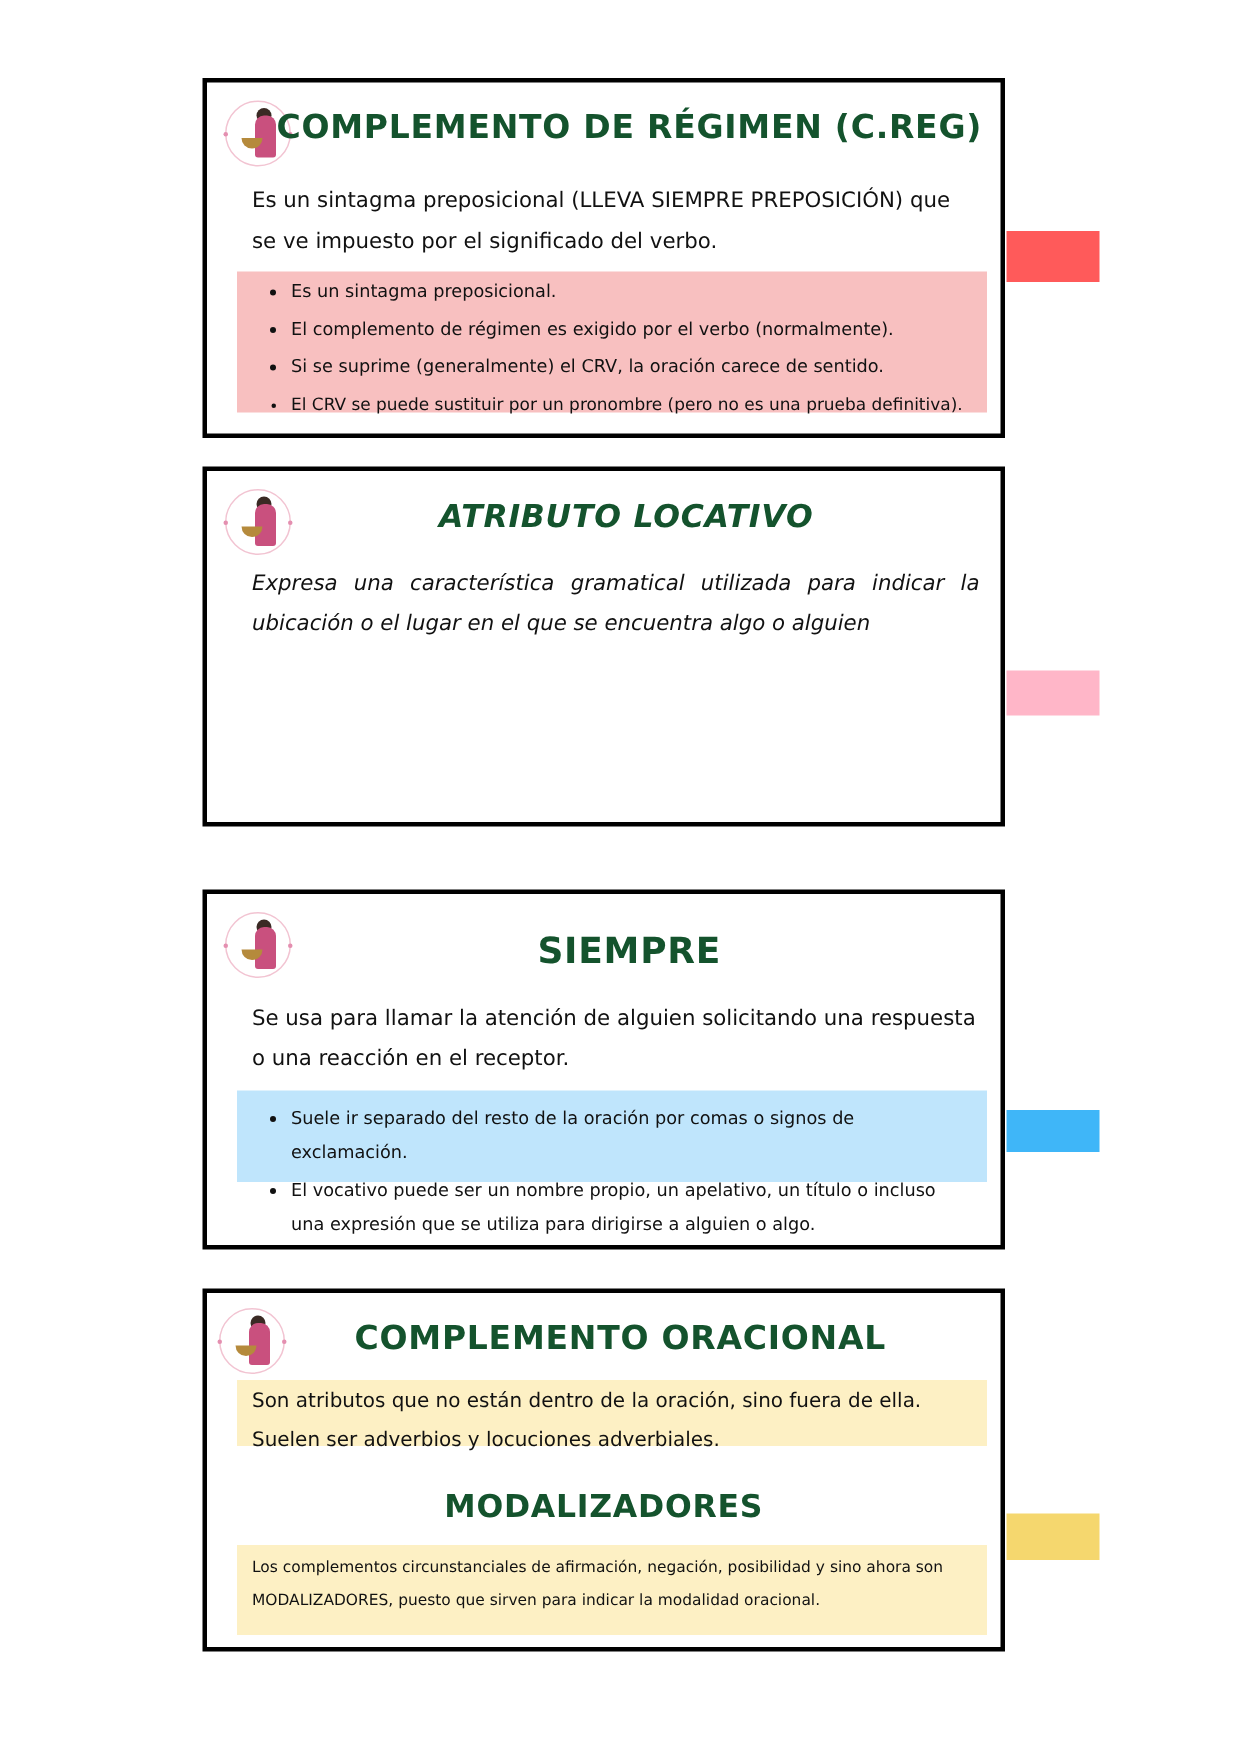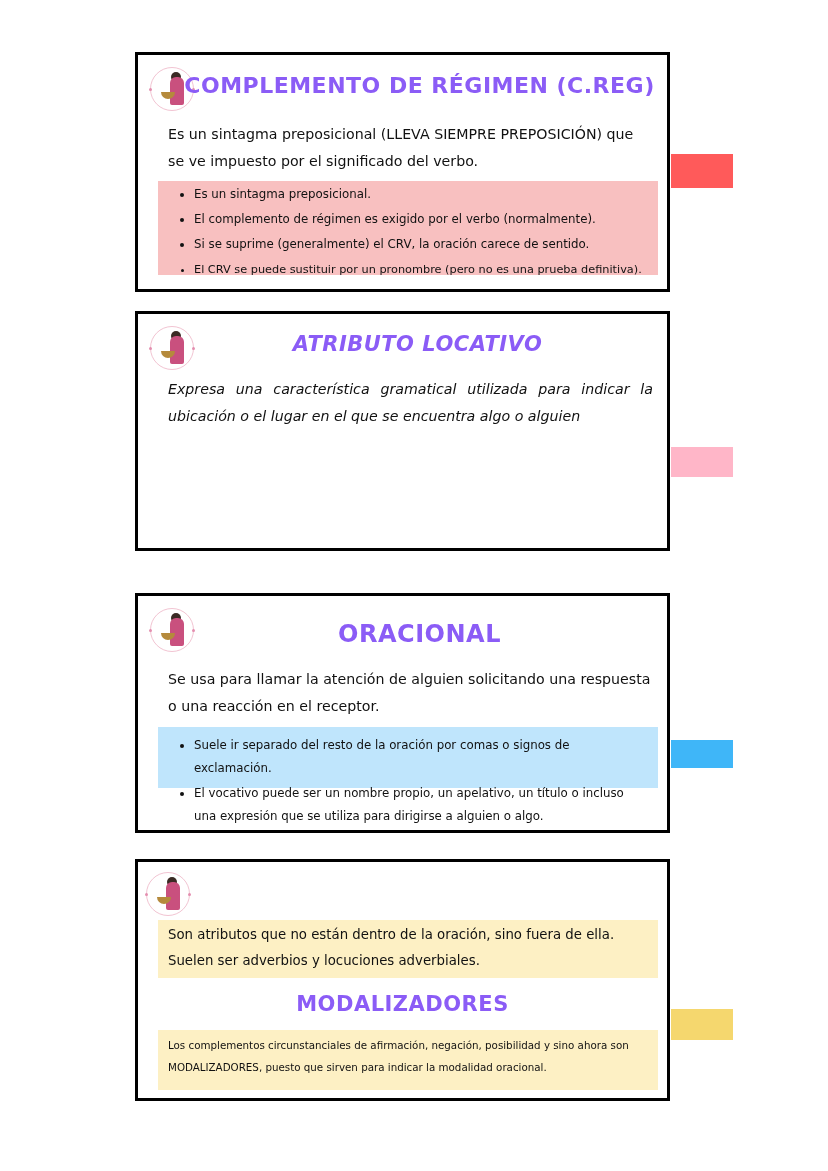--- a/index.html
+++ b/index.html
@@ -4,21 +4,21 @@
 <style>
   html,body{margin:0;padding:0;background:#fff;}
   body{width:828px;height:1171px;position:relative;overflow:hidden;font-family:"DejaVu Sans",sans-serif;color:#111;}
   .card{position:absolute;left:135px;width:529px;border:3.5px solid #000;background:#fff;box-sizing:content-box;}
   .tab{position:absolute;left:671px;width:62px;height:34px;}
   .logo{position:absolute;left:12px;top:12px;width:44px;height:44px;border-radius:50%;border:1.5px solid #f2c4d2;background:#fff;box-sizing:border-box;}
   .logo .fig{position:absolute;left:19px;top:9px;width:14px;height:28px;border-radius:6px 6px 2px 2px;background:#c9507e;}
   .logo .head{position:absolute;left:20px;top:4px;width:10px;height:10px;border-radius:50%;background:#3a2a24;}
   .logo .bowl{position:absolute;left:10px;top:24px;width:14px;height:7px;border-radius:0 0 7px 7px;background:#b58a3c;}
   .logo .dot{position:absolute;width:3px;height:3px;border-radius:50%;background:#e48fb0;top:20px;}
-  .title{position:absolute;left:0;right:0;text-align:center;font-family:"DejaVu Sans",sans-serif;font-weight:900;letter-spacing:0.5px;color:#8b5cf6;}
+  .title{position:absolute;left:0;right:0;text-align:center;font-family:"DejaVu Sans",sans-serif;font-weight:900;letter-spacing:0.5px;color:#14532d;}
   .intro{position:absolute;left:30px;right:14px;font-size:14.2px;line-height:27px;}
   .box{position:absolute;font-size:11.8px;line-height:24.5px;}
   .box ul{margin:0;padding:0 0 0 34px;}
   .box li{margin:2px;padding:0;}
   .justify{text-align:justify;}
 </style>
 </head>
 <body>
 
 <div class="tab" style="top:154px;background:#ff5a5a;"></div>
@@ -57,39 +57,40 @@
 
 <div class="tab" style="top:740px;background:#3fb6f8;height:28px;"></div>
 <div class="card" style="top:593px;height:234px;">
   <div class="logo">
       <div class="head"></div>
       <div class="fig"></div>
       <div class="bowl"></div>
       <span class="dot" style="left:-2px"></span>
       <span class="dot" style="right:-2px"></span>
     </div>
-  <div class="title" style="top:24px;font-size:24px;padding-left:34px;">ORACIONAL</div>
+  <div class="title" style="top:24px;font-size:24px;padding-left:34px;">SIEMPRE</div>
   <div class="intro" style="top:70px;">Se usa para llamar la atención de alguien solicitando una respuesta o una reacción en el receptor.</div>
   <div class="box" style="left:20px;top:131px;width:500px;height:61px;background:#bfe5fc;line-height:23px;padding-top:5px;box-sizing:border-box;">
     <ul style="padding-right:14px;">
       <li>Suele ir separado del resto de la oración por comas o signos de exclamación.</li>
       <li>El vocativo puede ser un nombre propio, un apelativo, un título o incluso una expresión que se utiliza para dirigirse a alguien o algo.</li>
     </ul>
   </div>
 </div>
 
 <div class="tab" style="top:1009px;background:#f5d76e;height:31px;"></div>
 <div class="card" style="top:859px;height:236px;">
   <div class="logo" style="left:8px;top:10px;">
       <div class="head"></div>
       <div class="fig"></div>
       <div class="bowl"></div>
       <span class="dot" style="left:-2px"></span>
       <span class="dot" style="right:-2px"></span>
     </div>
-  <div class="box" style="left:20px;top:58px;width:500px;height:58px;background:#fdf0c4;font-size:13.3px;line-height:26px;padding:2px 10px;box-sizing:border-box;">
+  <div class="title" style="top:18px;font-size:22px;padding-left:22px;">COMPLEMENTO ORACIONAL</div>
+  <div class="box" style="left:20px;top:58px;width:500px;height:44px;background:#fdf0c4;font-size:13.3px;line-height:26px;padding:2px 10px;box-sizing:border-box;">
     <span>Son atributos que no están dentro de la oración, sino fuera de ella. Suelen ser adverbios y locuciones adverbiales.</span>
   </div>
   <div class="title" style="top:130px;font-size:21px;">MODALIZADORES</div>
   <div class="box" style="left:20px;top:168px;width:500px;height:60px;background:#fdf0c4;font-size:10.3px;line-height:22px;padding:4px 10px;box-sizing:border-box;">
     <span>Los complementos circunstanciales de afirmación, negación, posibilidad y sino ahora son MODALIZADORES, puesto que sirven para indicar la modalidad oracional.</span>
   </div>
 </div>
 
 </body></html>

